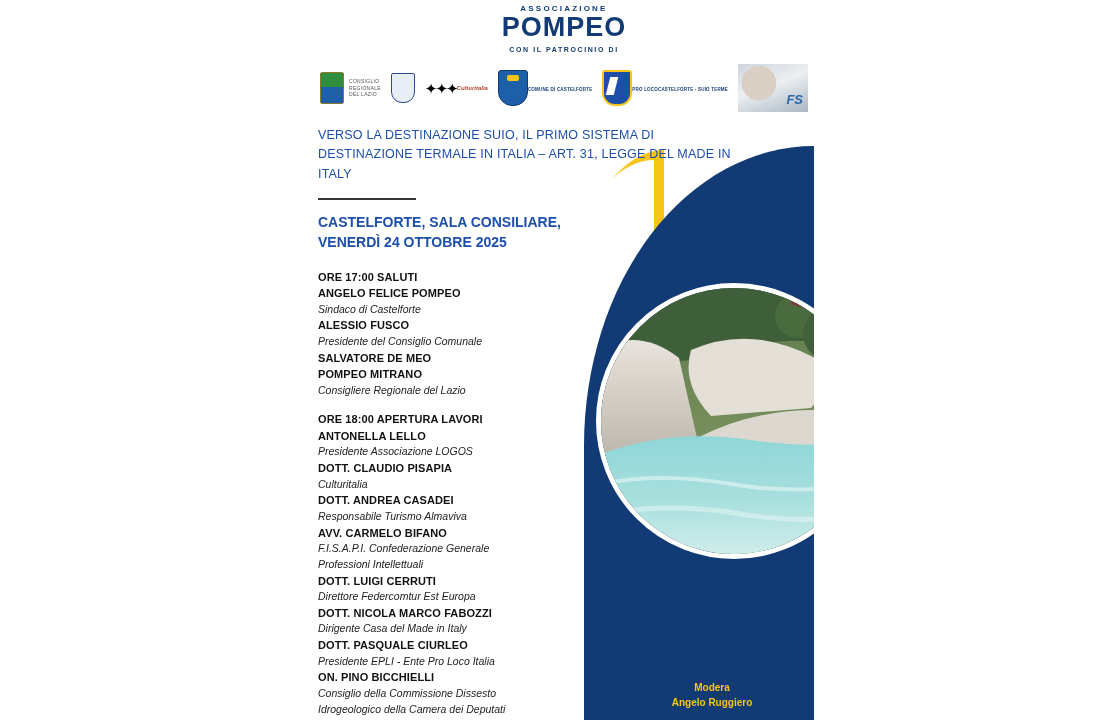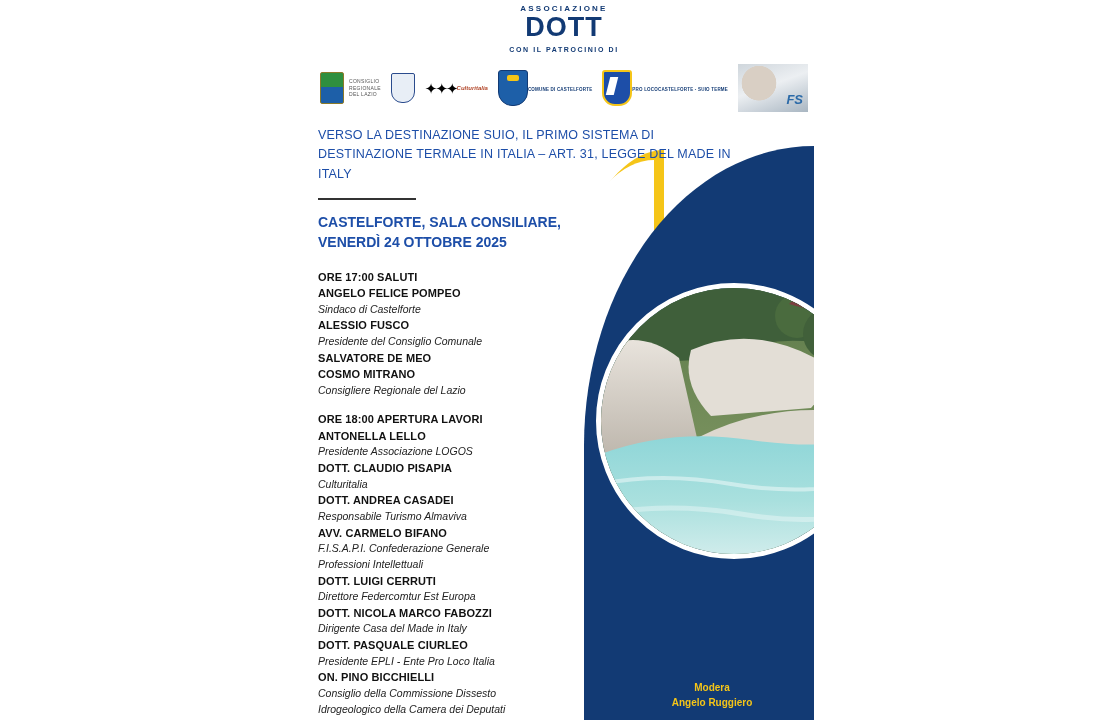--- a/index.html
+++ b/index.html
@@ -262,21 +262,21 @@
 <body>
 
 <div id="poster">
 
   <div class="swoosh-yellow"></div>
   <div class="swoosh-white-cut"></div>
   <div class="swoosh-blue"></div>
 
   <div class="logo-block">
     <div class="logo-assoc">ASSOCIAZIONE</div>
-    <div class="logo-main">DOTT</div>
+    <div class="logo-main">POMPEO</div>
     <div class="logo-sub">CON IL PATROCINIO DI</div>
   </div>
 
   <div class="sponsors">
 
     <div class="sp sp-lazio">
       <div class="emblem"></div>
       <div class="txt">
         <div>CONSIGLIO</div>
         <div>REGIONALE</div>
@@ -352,21 +352,21 @@
       <div>VENERDÌ 24 OTTOBRE 2025</div>
     </div>
 
     <div class="program" id="program-list">
         <div class="sect-head">ORE 17:00 SALUTI</div>
         <div class="name">ANGELO FELICE POMPEO</div>
         <div class="role">Sindaco di Castelforte</div>
         <div class="name">ALESSIO FUSCO</div>
         <div class="role">Presidente del Consiglio Comunale</div>
         <div class="name">SALVATORE DE MEO</div>
-        <div class="name">COSMO MITRANO</div>
+        <div class="name">POMPEO MITRANO</div>
         <div class="role">Consigliere Regionale del Lazio</div>
         <div class="gap"></div>
         <div class="sect-head">ORE 18:00 APERTURA LAVORI</div>
         <div class="name">ANTONELLA LELLO</div>
         <div class="role">Presidente Associazione LOGOS</div>
         <div class="name">DOTT. CLAUDIO PISAPIA</div>
         <div class="role">Culturitalia</div>
         <div class="name">DOTT. ANDREA CASADEI</div>
         <div class="role">Responsabile Turismo Almaviva</div>
         <div class="name">AVV. CARMELO BIFANO</div>

